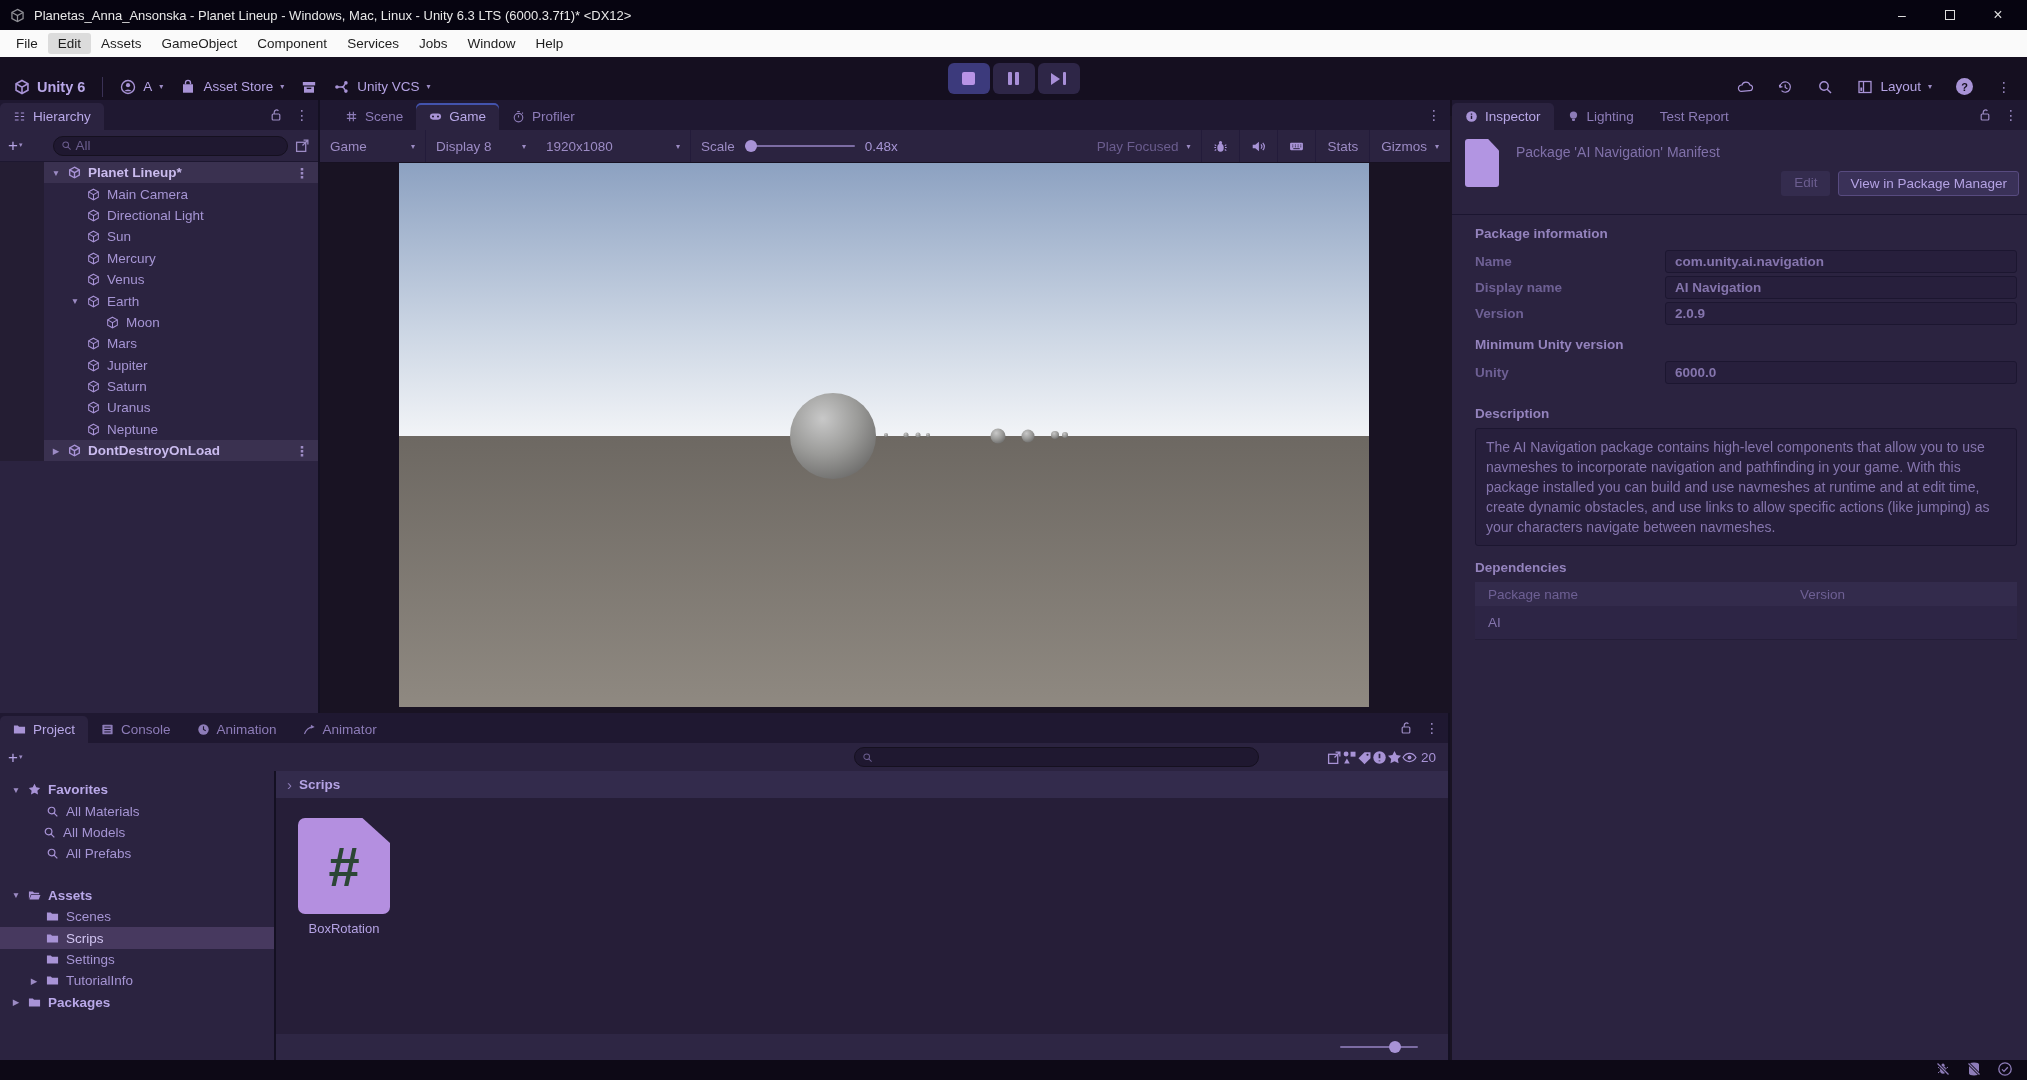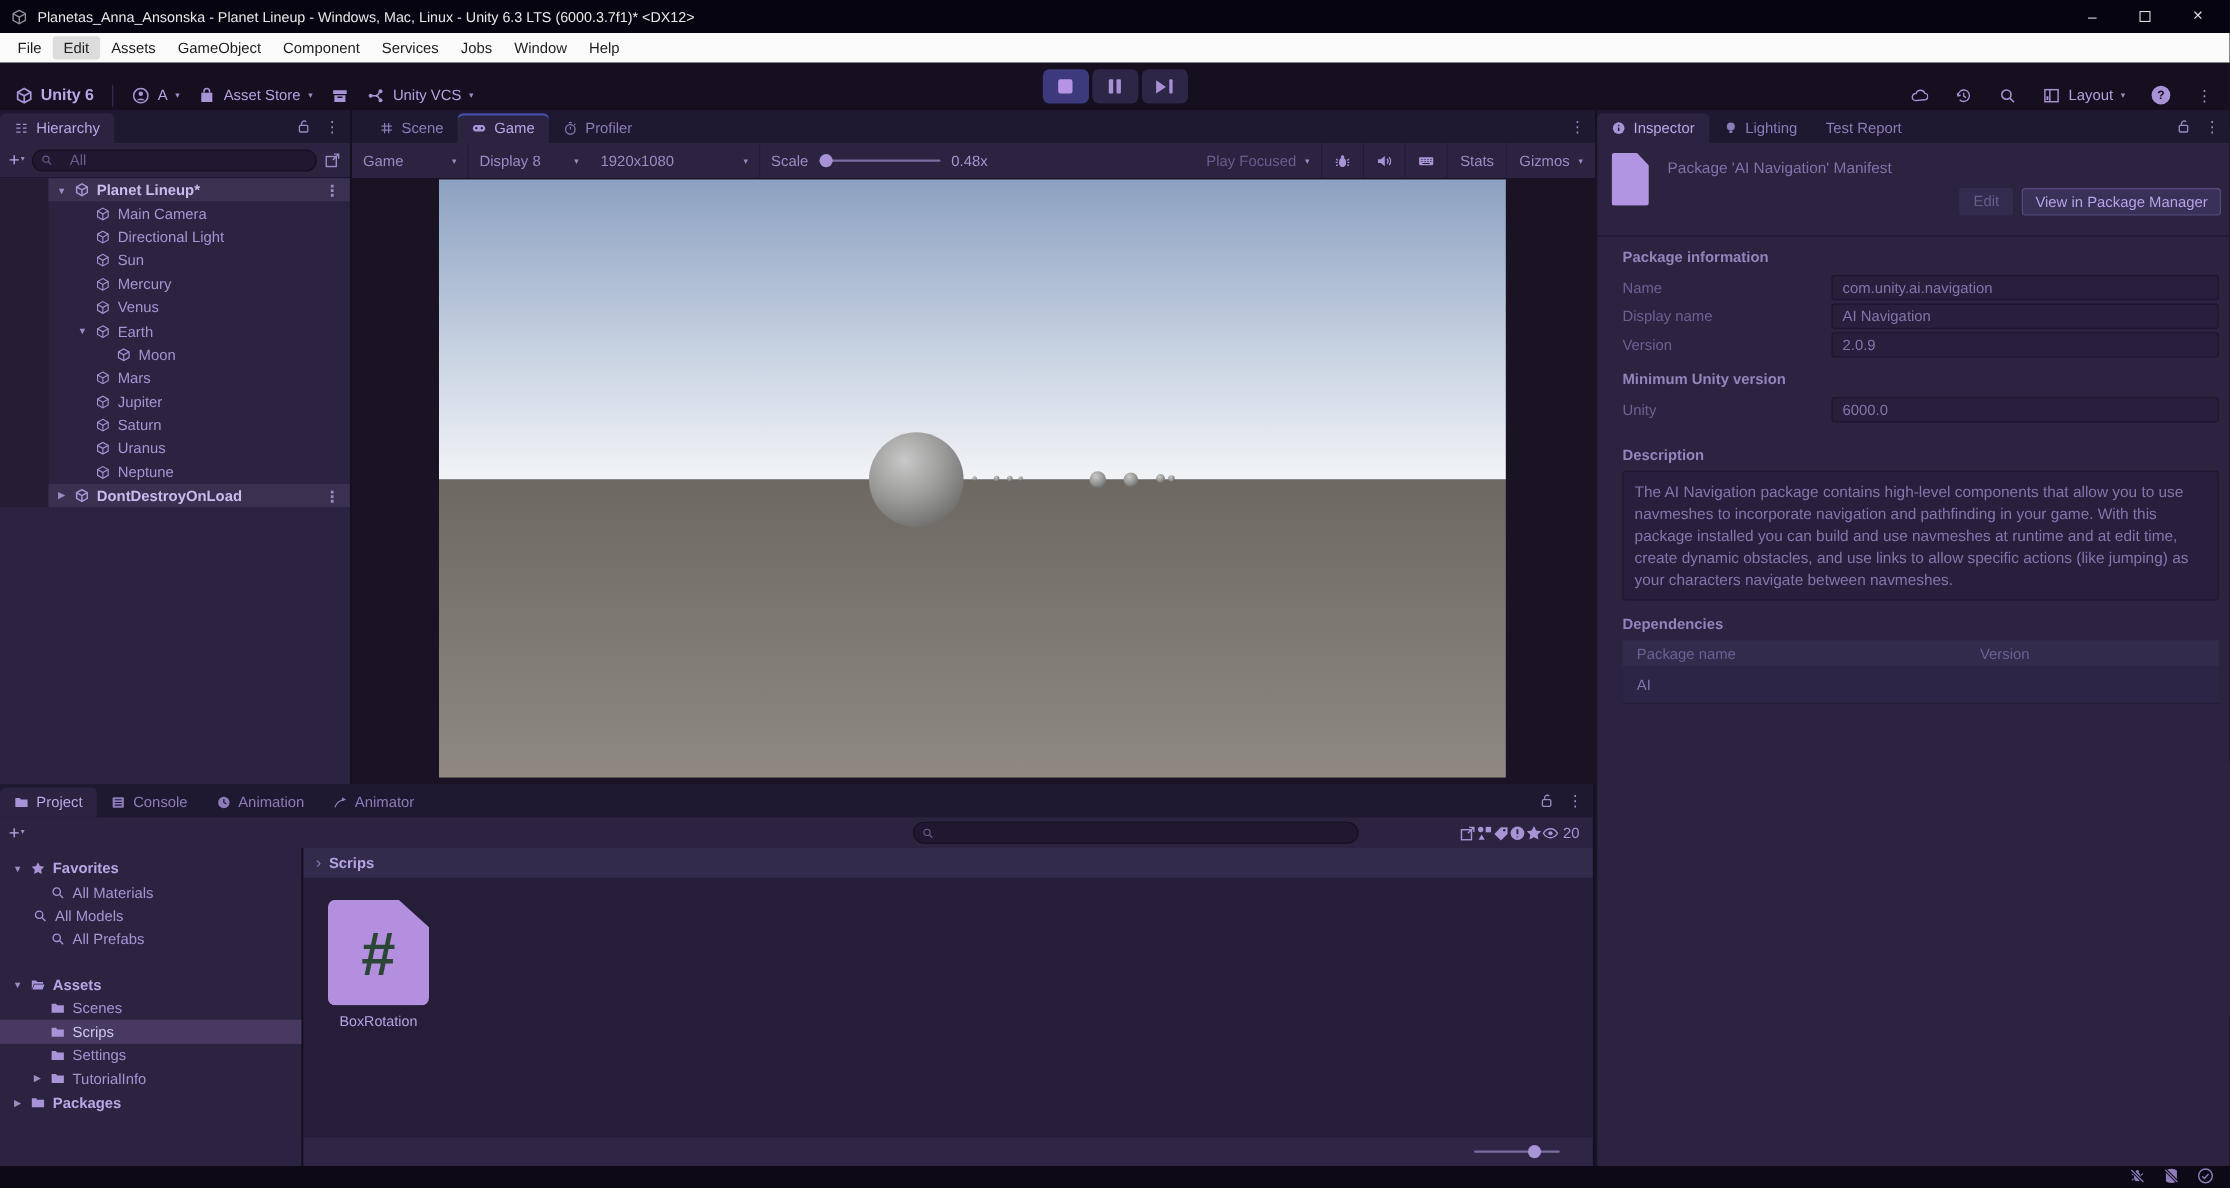--- a/index.html
+++ b/index.html
@@ -51,21 +51,21 @@
   .tab.active{background:var(--panel);color:#b9a8e8;}
   .tab.active .icon{color:#a893d6;}
   .tab.focused{box-shadow:inset 0 2px 0 var(--blue);}
   .tabbar-right{position:absolute;right:9px;top:0;height:100%;display:flex;align-items:center;gap:12px;color:#9c8bc4;}
   .tabbar-right .icon{width:14px;height:14px;color:#9c8bc4;}
   
   .hierarchy{position:absolute;left:0;top:100px;width:320px;height:613px;background:var(--panel);border-right:2px solid #141022;}
   .htoolbar{height:32px;display:flex;align-items:center;gap:7px;padding:0 8px;border-bottom:1px solid #1d1730;}
   .plusbtn{display:flex;align-items:flex-end;gap:1px;color:#b5a3e4;font-size:17px;line-height:14px;}
   .plusbtn .caret{font-size:7px;margin-bottom:1px;}
-  .searchbox{flex:1;height:20px;background:#1f1830;border:1px solid #15101f;border-radius:10px;display:flex;align-items:center;gap:15px;padding:0 7px;color:var(--dim2);}
+  .searchbox{flex:1;height:20px;background:#1f1830;border:1px solid #15101f;border-radius:10px;display:flex;align-items:center;gap:3px;padding:0 7px;color:var(--dim2);margin-left:24px;}
   .searchbox .icon{width:11px;height:11px;color:var(--dim2);}
   .h-tree{position:relative;}
   .h-gutter{position:absolute;left:0;top:0;bottom:0;width:44px;background:#241d33;z-index:2;}
   .trow{height:21.4px;display:flex;align-items:center;gap:4px;position:relative;color:var(--text);font-size:13.5px;}
   .trow .icon{color:#a893d6;margin-right:3px;}
   .trow.hdr{background:var(--hdrrow);font-weight:bold;color:var(--bright);}
   .trow.sel{background:var(--sel);color:#d2c5f2;}
   .expander{width:16px;font-size:8.5px;color:#9c8bc4;text-align:center;flex:0 0 16px;}
   .trow .kebab{position:absolute;right:9px;z-index:3;}
   .tgap{height:20px;}
@@ -106,21 +106,21 @@
   .pfooter .slider-track{position:absolute;right:30px;top:12px;width:78px;}
   
   .inspector{position:absolute;left:1452px;top:100px;width:575px;height:960px;background:var(--panel);}
   .insp-header{height:85px;position:relative;border-bottom:1px solid #1b1530;}
   .doc-icon{position:absolute;left:13px;top:9px;width:34px;height:48px;background:#b295e2;border-radius:3px;clip-path:polygon(0 0,68% 0,100% 24%,100% 100%,0 100%);}
   .insp-title{position:absolute;left:64px;top:14px;color:#8071a9;font-size:14px;}
   .insp-btns{position:absolute;right:8px;top:41px;display:flex;gap:8px;}
   .btn-dim{padding:4px 13px;background:#342c4e;border-radius:3px;color:var(--dim2);}
   .btn{padding:4px 11px;background:#3a3158;border:1px solid #584b80;border-radius:3px;color:#b5a3e4;}
   .sec-title{margin:11px 10px 7px 23px;color:#9483bd;font-weight:bold;}
-  .insp-rows{padding:0 10px 0 23px;}
+  .insp-rows{padding:0 10px 0 23px;font-weight:bold;}
   .insp-row{display:flex;align-items:center;height:26px;}
   .insp-label{width:190px;color:#6e6094;}
   .insp-field{flex:1;height:23px;line-height:21px;background:var(--field);border:1px solid #1c1630;border-radius:3px;padding:0 9px;color:#8575ad;white-space:nowrap;overflow:hidden;}
   .desc-box{margin:2px 10px 0 23px;background:var(--field);border:1px solid #1c1630;border-radius:3px;padding:8px 10px;color:#8575ad;font-size:14px;line-height:20px;}
   .deps{margin:3px 10px 0 23px;}
   .deps-head{display:flex;align-items:center;height:24px;background:var(--strip);color:#6e6094;}
   .deps-head .c1,.deps-row .c1{width:325px;padding-left:13px;}
   .deps-row{display:flex;align-items:center;height:34px;background:#2d2545;border-bottom:1px solid #241d38;color:#8575ad;}
   
   .statusbar{position:absolute;left:0;top:1060px;width:100%;height:20px;background:var(--statusbg);}
@@ -714,21 +714,21 @@
           <div class="trow" style="padding-left: 26px;">
             <span class="expander"></span>
             <span class="icon">
               <svg viewBox="0 0 14 14">
                 <circle cx="6" cy="6" r="3.6" fill="none" stroke="currentColor" stroke-width="1.3"></circle>
                 <path d="M8.7 8.7 12.2 12.2" stroke="currentColor" stroke-width="1.3"></path>
               </svg>
             </span>
             <span class="trow-label">All Materials</span>
           </div>
-          <div class="trow" style="padding-left: 10px;">
+          <div class="trow" style="padding-left: 23px;">
             <span class="expander"></span>
             <span class="icon">
               <svg viewBox="0 0 14 14">
                 <circle cx="6" cy="6" r="3.6" fill="none" stroke="currentColor" stroke-width="1.3"></circle>
                 <path d="M8.7 8.7 12.2 12.2" stroke="currentColor" stroke-width="1.3"></path>
               </svg>
             </span>
             <span class="trow-label">All Models</span>
           </div>
           <div class="trow" style="padding-left: 26px;">

